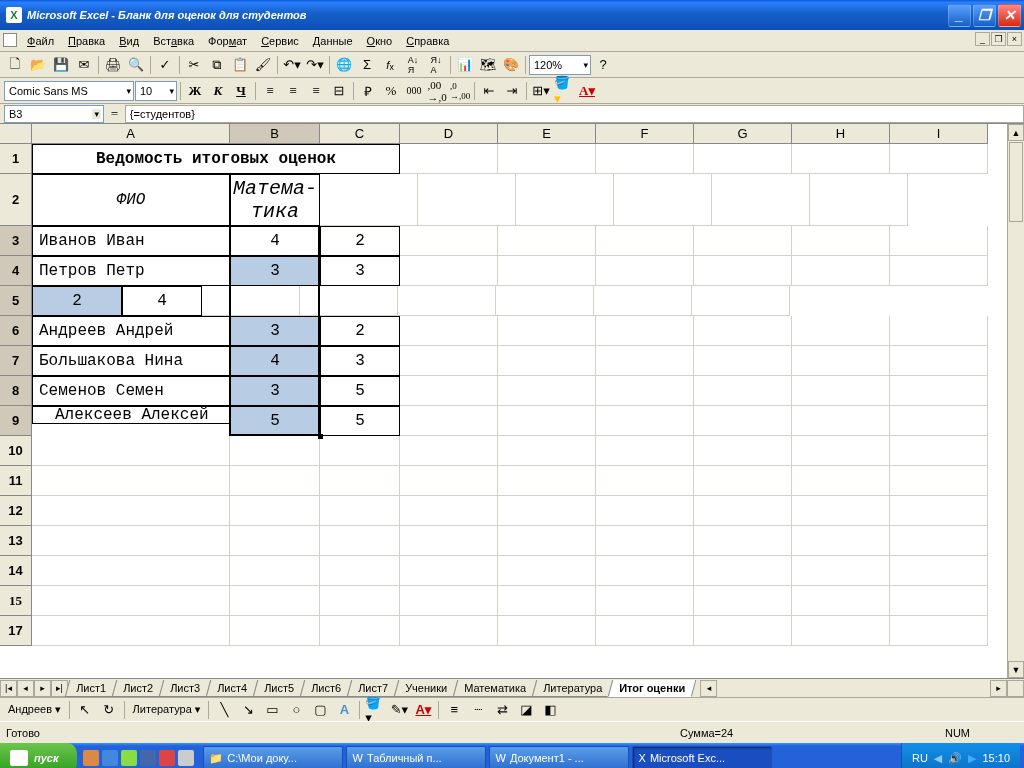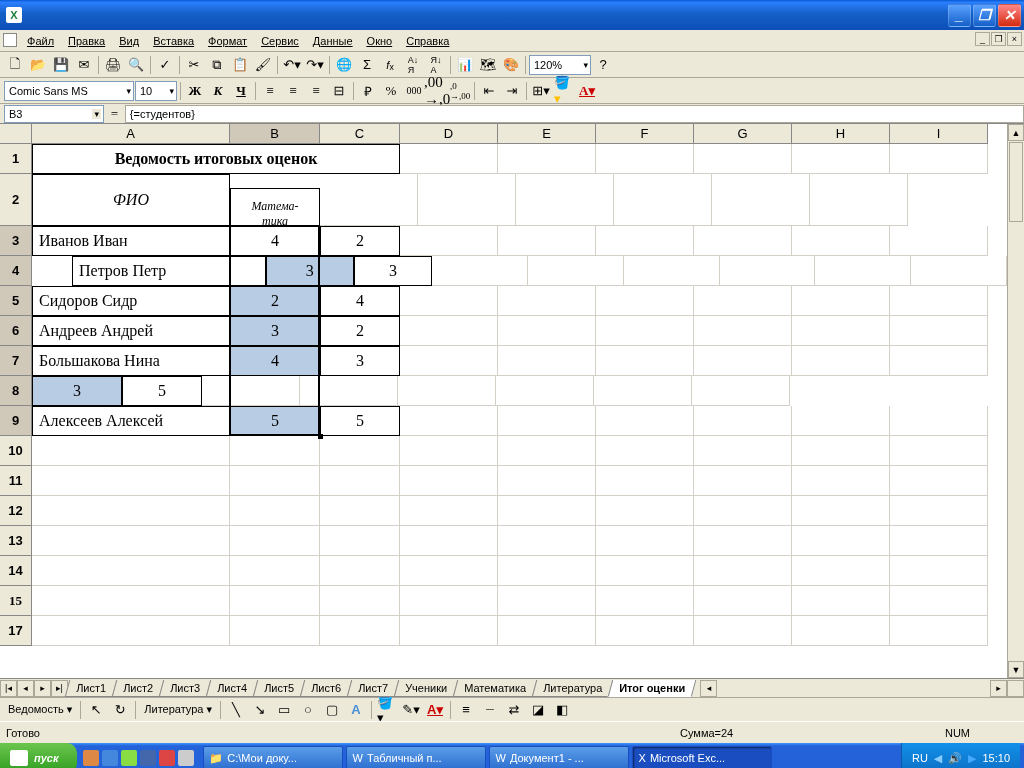--- a/index.html
+++ b/index.html
@@ -5,21 +5,21 @@
 * { box-sizing: border-box; margin: 0; padding: 0; font-family: Tahoma, sans-serif; font-size: 11px; }
 body { background: #ece9d8; overflow: hidden; width: 1024px; height: 768px; position: relative; }
 .titlebar { height: 30px; background: linear-gradient(to bottom, #0a59d4 0%, #2a7fff 8%, #1560c8 45%, #0d4fb8 100%); display: flex; align-items: center; padding: 0 3px 0 6px; color: #fff; font-weight: bold; font-size: 13px; font-style: italic; }
 .titlebar .icon { width: 16px; height: 16px; background: #fff; margin-right: 5px; display: inline-flex; align-items: center; justify-content: center; color: #1a7d3a; font-size: 11px; font-weight: bold; font-style: normal; border-radius: 2px; }
 .titlebar .spacer { flex: 1; }
 .winbtn { width: 23px; height: 23px; margin-left: 2px; border-radius: 3px; display: inline-flex; align-items: center; justify-content: center; color: #fff; font-weight: bold; font-size: 14px; border: 1px solid #fff3; }
 .winbtn.min, .winbtn.max { background: linear-gradient(to bottom, #5aa1ff, #1560c8); }
 .winbtn.close { background: linear-gradient(to bottom, #f88, #d42a0e); }
 .menubar { height: 22px; background: #ece9d8; display: flex; align-items: center; padding-left: 20px; border-bottom: 1px solid #aca899; position: relative; }
 .menubar .doc-icon { position: absolute; left: 3px; top: 3px; width: 14px; height: 14px; background: #fff; border: 1px solid #888; }
-.menubar .mitem { padding: 2px 7px; cursor: default; text-decoration: underline; }
+.menubar .mitem { padding: 2px 7px; cursor: default; }
 .menubar .mitem u { text-decoration: underline; }
 .menubar .mdibtns { position: absolute; right: 2px; top: 2px; display: flex; }
 .menubar .mdibtn { width: 15px; height: 14px; background: #ece9d8; border: 1px solid #aca899; margin-left: 1px; display: flex; align-items: center; justify-content: center; font-size: 9px; font-family: Arial; }
 .toolbar { height: 26px; background: #ece9d8; display: flex; align-items: center; padding: 0 4px; border-bottom: 1px solid #aca899; gap: 1px; }
 .tbtn { width: 22px; height: 22px; display: inline-flex; align-items: center; justify-content: center; cursor: pointer; font-size: 13px; border: 1px solid transparent; }
 .tsep { width: 1px; height: 18px; background: #aca899; margin: 0 2px; }
 .fmtbar { height: 26px; background: #ece9d8; display: flex; align-items: center; padding: 0 4px; border-bottom: 1px solid #aca899; gap: 1px; }
 .combo { height: 20px; border: 1px solid #7f9db9; background: #fff; display: inline-flex; align-items: center; padding: 0 14px 0 4px; position: relative; }
 .combo::after { content: "▾"; position: absolute; right: 2px; font-size: 9px; color: #000; }
 .fontname { width: 130px; }
@@ -63,28 +63,29 @@
 .statusbar .sum { position: absolute; left: 680px; }
 .statusbar .num { position: absolute; right: 54px; }
 .taskbar { height: 30px; background: linear-gradient(to bottom, #3d95ff 0%, #2362d8 10%, #2362d8 90%, #1a4ec0 100%); display: flex; align-items: center; padding-right: 4px; }
 .startbtn { height: 30px; background: linear-gradient(to bottom, #6cc54e, #2e9e1f); border-radius: 0 10px 10px 0; padding: 0 18px 0 10px; display: flex; align-items: center; color: #fff; font-weight: bold; font-style: italic; font-size: 16px; }
 .startbtn .flag { width: 18px; height: 16px; background: #fff; margin-right: 6px; border-radius: 2px; position: relative; }
 .ql { display: flex; align-items: center; gap: 3px; margin: 0 6px; }
 .ql .qicon { width: 16px; height: 16px; border-radius: 2px; }
 .taskbtn { height: 24px; min-width: 140px; max-width: 160px; background: linear-gradient(to bottom, #5a9de8, #2d6fd0); border: 1px solid #1a4ec0; border-radius: 2px; margin-left: 3px; display: flex; align-items: center; padding: 0 6px; color: #fff; overflow: hidden; white-space: nowrap; }
 .taskbtn.active { background: #1a4ec0; box-shadow: inset 1px 1px 2px #0008; }
 .tray { margin-left: auto; background: linear-gradient(to bottom, #1290e9, #0d6fc4); height: 30px; display: flex; align-items: center; padding: 0 10px; gap: 6px; color: #fff; border-left: 1px solid #0a5aa8; }
-.comic { font-family: Liberation Serif, serif; }
+.comic { font-family: Liberation Mono, monospace; }
 .zoom { width: 62px; }
 </style>
 </head>
 <body>
 
 <div class="titlebar">
   <span class="icon">X</span>
+  <span>Microsoft Excel - Бланк для оценок для студентов</span>
   <span class="spacer"></span>
   <span class="winbtn min">_</span>
   <span class="winbtn max">❐</span>
   <span class="winbtn close">✕</span>
 </div>
 
 <div class="menubar">
   <div class="doc-icon"></div>
   <span class="mitem"><u>Ф</u><span>айл</span></span>
   <span class="mitem"><u>П</u><span>равка</span></span>
@@ -150,21 +151,21 @@
   <span class="fmtbtn underline">Ч</span>
   <span class="tsep"></span>
   <span class="fmtbtn">≡</span>
   <span class="fmtbtn">≡</span>
   <span class="fmtbtn">≡</span>
   <span class="fmtbtn">⊟</span>
   <span class="tsep"></span>
   <span class="fmtbtn">₽</span>
   <span class="fmtbtn">%</span>
   <span class="fmtbtn" style="font-size:10px;">000</span>
-  <span class="fmtbtn" style="font-size:15px;">,00<br>→,0</span>
+  <span class="fmtbtn" style="font-size:11px;">,00<br>→,0</span>
   <span class="fmtbtn" style="font-size:9px;">,0<br>→,00</span>
   <span class="tsep"></span>
   <span class="fmtbtn">⇤</span>
   <span class="fmtbtn">⇥</span>
   <span class="tsep"></span>
   <span class="fmtbtn">⊞▾</span>
   <span class="fmtbtn" style="color:#ffc000;">🪣▾</span>
   <span class="fmtbtn" style="color:#c00;text-decoration:underline;font-weight:bold;">А▾</span>
 </div>
 
@@ -214,53 +215,52 @@
         <div class="cell comic databorder" style="width: 368px; height: 30px;;justify-content:center;font-weight:bold;font-size:16px;">Ведомость итоговых оценок</div>
         <div class="cell" style="width: 98px; height: 30px;"></div>
         <div class="cell" style="width: 98px; height: 30px;"></div>
         <div class="cell" style="width: 98px; height: 30px;"></div>
         <div class="cell" style="width: 98px; height: 30px;"></div>
         <div class="cell" style="width: 98px; height: 30px;"></div>
         <div class="cell" style="width: 98px; height: 30px;"></div>
       </div>
       <div class="cellrow" style="height: 52px;">
         <div class="cell comic databorder" style="width: 198px; height: 52px;;justify-content:center;white-space:pre-line;text-align:center;font-style:italic;font-size:16px;">ФИО</div>
-        <div class="cell comic databorder" style="width: 90px; height: 52px;;justify-content:center;white-space:pre-line;text-align:center;font-style:italic;font-size:12px;margin-top:14px;">Матема-
+        <div class="cell comic databorder" style="width: 90px; height: 52px;;justify-content:center;white-space:pre-line;text-align:center;font-style:italic;font-size:20px;">Матема-
 тика</div>
         <div class="cell" style="width: 98px; height: 52px;"></div>
         <div class="cell" style="width: 98px; height: 52px;"></div>
         <div class="cell" style="width: 98px; height: 52px;"></div>
         <div class="cell" style="width: 98px; height: 52px;"></div>
         <div class="cell" style="width: 98px; height: 52px;"></div>
         <div class="cell" style="width: 98px; height: 52px;"></div>
       </div>
       <div class="cellrow" style="height: 30px;">
         <div class="cell comic databorder" style="width: 198px; height: 30px;;padding-left:6px;font-size:16px;">Иванов Иван</div>
         <div class="cell comic databorder selcell" style="width: 90px; height: 30px; justify-content: center; font-size: 16px; background: rgb(255, 255, 255);">4</div>
         <div class="cell comic databorder" style="width: 80px; height: 30px;;justify-content:center;font-size:16px;">2</div>
         <div class="cell" style="width: 98px; height: 30px;"></div>
         <div class="cell" style="width: 98px; height: 30px;"></div>
         <div class="cell" style="width: 98px; height: 30px;"></div>
         <div class="cell" style="width: 98px; height: 30px;"></div>
         <div class="cell" style="width: 98px; height: 30px;"></div>
         <div class="cell" style="width: 98px; height: 30px;"></div>
       </div>
-      <div class="cellrow" style="height: 30px; margin-left: 40px;">
+      <div class="cellrow" style="height: 30px;">
         <div class="cell comic databorder" style="width: 198px; height: 30px;;padding-left:6px;font-size:16px;">Петров Петр</div>
         <div class="cell comic databorder selcell" style="width: 90px; height: 30px;;justify-content:center;font-size:16px;">3</div>
         <div class="cell comic databorder" style="width: 80px; height: 30px;;justify-content:center;font-size:16px;">3</div>
         <div class="cell" style="width: 98px; height: 30px;"></div>
         <div class="cell" style="width: 98px; height: 30px;"></div>
         <div class="cell" style="width: 98px; height: 30px;"></div>
         <div class="cell" style="width: 98px; height: 30px;"></div>
         <div class="cell" style="width: 98px; height: 30px;"></div>
         <div class="cell" style="width: 98px; height: 30px;"></div>
       </div>
       <div class="cellrow" style="height: 30px;">
-        <div class="cell comic databorder" style="width: 198px; height: 30px;;padding-left:6px;font-size:16px;">Сидоров Сидр</div>
         <div class="cell comic databorder selcell" style="width: 90px; height: 30px;;justify-content:center;font-size:16px;">2</div>
         <div class="cell comic databorder" style="width: 80px; height: 30px;;justify-content:center;font-size:16px;">4</div>
         <div class="cell" style="width: 98px; height: 30px;"></div>
         <div class="cell" style="width: 98px; height: 30px;"></div>
         <div class="cell" style="width: 98px; height: 30px;"></div>
         <div class="cell" style="width: 98px; height: 30px;"></div>
         <div class="cell" style="width: 98px; height: 30px;"></div>
         <div class="cell" style="width: 98px; height: 30px;"></div>
       </div>
       <div class="cellrow" style="height: 30px;">
@@ -279,31 +279,32 @@
         <div class="cell comic databorder selcell" style="width: 90px; height: 30px;;justify-content:center;font-size:16px;">4</div>
         <div class="cell comic databorder" style="width: 80px; height: 30px;;justify-content:center;font-size:16px;">3</div>
         <div class="cell" style="width: 98px; height: 30px;"></div>
         <div class="cell" style="width: 98px; height: 30px;"></div>
         <div class="cell" style="width: 98px; height: 30px;"></div>
         <div class="cell" style="width: 98px; height: 30px;"></div>
         <div class="cell" style="width: 98px; height: 30px;"></div>
         <div class="cell" style="width: 98px; height: 30px;"></div>
       </div>
       <div class="cellrow" style="height: 30px;">
+        <div class="cell comic databorder" style="width: 198px; height: 30px;;padding-left:6px;font-size:16px;">Семенов Семен</div>
         <div class="cell comic databorder selcell" style="width: 90px; height: 30px;;justify-content:center;font-size:16px;">3</div>
         <div class="cell comic databorder" style="width: 80px; height: 30px;;justify-content:center;font-size:16px;">5</div>
         <div class="cell" style="width: 98px; height: 30px;"></div>
         <div class="cell" style="width: 98px; height: 30px;"></div>
         <div class="cell" style="width: 98px; height: 30px;"></div>
         <div class="cell" style="width: 98px; height: 30px;"></div>
         <div class="cell" style="width: 98px; height: 30px;"></div>
         <div class="cell" style="width: 98px; height: 30px;"></div>
       </div>
       <div class="cellrow" style="height: 30px;">
-        <div class="cell comic databorder" style="width: 198px; height: 30px;;padding-left:6px;font-size:16px;">Алексеев Алексей</div>
+        <div class="cell comic databorder" style="width: 198px; height: 18px;;padding-left:22px;font-size:16px;">Алексеев Алексей</div>
         <div class="cell comic databorder selcell" style="width: 90px; height: 30px;;justify-content:center;font-size:16px;">5</div>
         <div class="cell comic databorder" style="width: 80px; height: 30px;;justify-content:center;font-size:16px;">5</div>
         <div class="cell" style="width: 98px; height: 30px;"></div>
         <div class="cell" style="width: 98px; height: 30px;"></div>
         <div class="cell" style="width: 98px; height: 30px;"></div>
         <div class="cell" style="width: 98px; height: 30px;"></div>
         <div class="cell" style="width: 98px; height: 30px;"></div>
         <div class="cell" style="width: 98px; height: 30px;"></div>
       </div>
       <div class="cellrow" style="height: 30px;">
@@ -435,21 +436,21 @@
     </div>
   <div class="hscroll">
     <span class="arrow">◂</span>
     <span style="flex:1"></span>
     <span class="arrow">▸</span>
   </div>
   <div style="width:17px;height:17px;background:#ece9d8;border:1px solid #aca899;"></div>
 </div>
 
 <div class="drawbar">
-  <span style="padding:0 4px;"><span>Ведомость</span> ▾</span>
+  <span style="padding:0 4px;"><span>Андреев</span> ▾</span>
   <span class="tsep"></span>
   <span class="tbtn">↖</span>
   <span class="tbtn">↻</span>
   <span class="tsep"></span>
   <span style="padding:0 4px;"><span>Литература</span> ▾</span>
   <span class="tsep"></span>
   <span class="tbtn">╲</span>
   <span class="tbtn">↘</span>
   <span class="tbtn">▭</span>
   <span class="tbtn">○</span>

